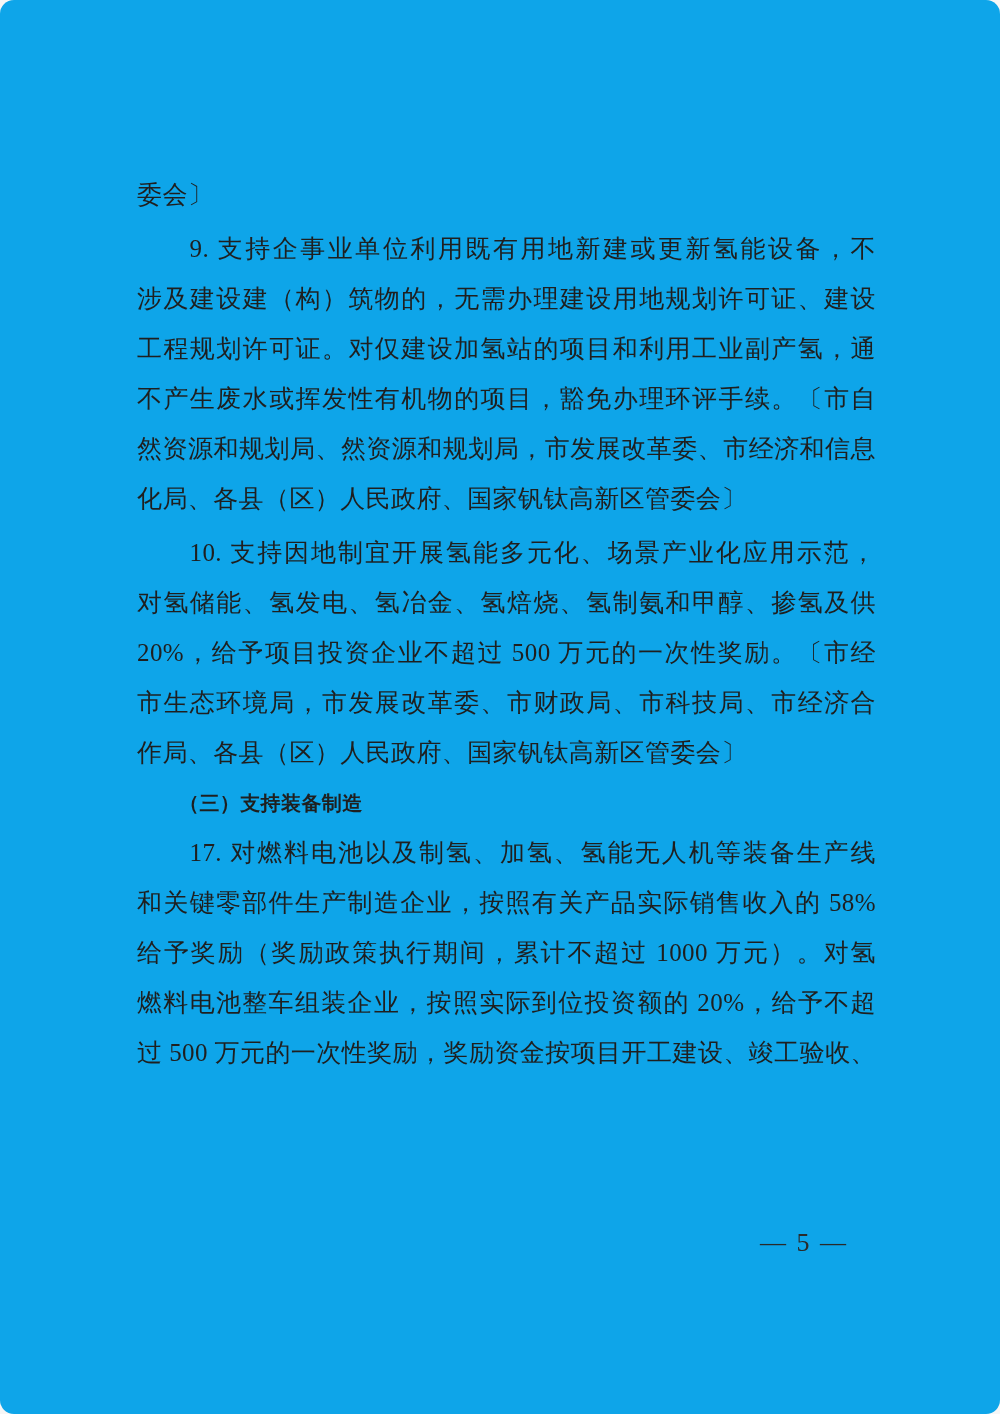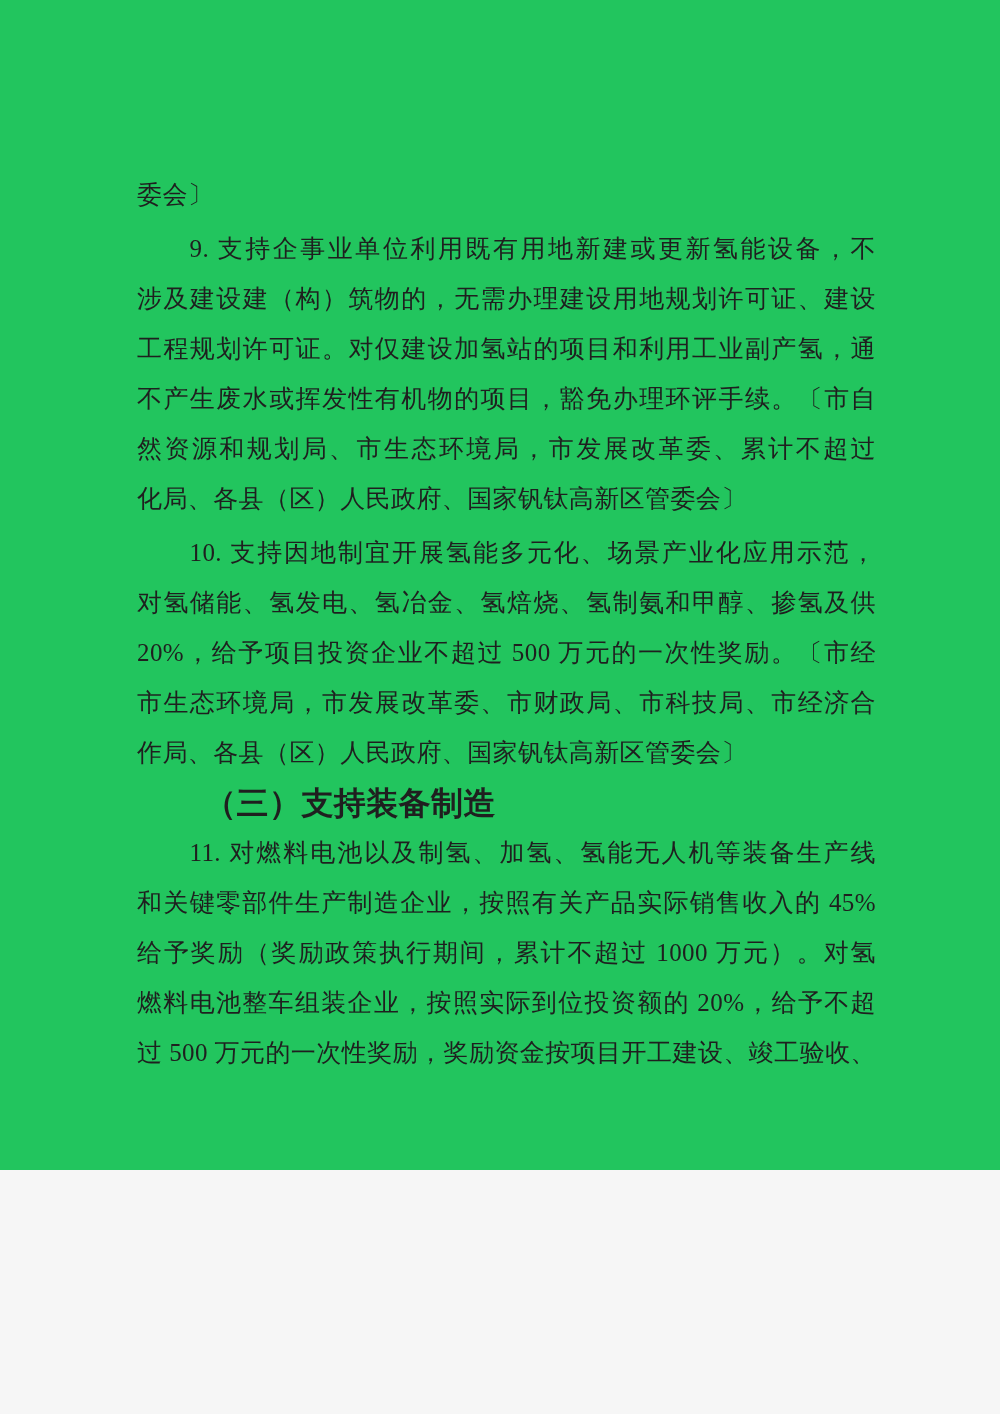--- a/index.html
+++ b/index.html
@@ -10,24 +10,25 @@
     width: 1000px;
     height: 1414px;
     background: #f6f6f6;
     font-family: "Liberation Serif", "DejaVu Serif", serif;
   }
   .page {
     position: absolute;
     left: 0;
     top: 0;
     width: 1000px;
-    height: 1170px;
-    background: #22c55e;
+    height: 1414px;
+    background: #0ea5e9;
     color: #1f1f1f;
     overflow: hidden;
+    border-radius: 14px;
   }
   .text-block {
     position: absolute;
     left: 137px;
     top: 170px;
     width: 739px;
   }
   .ln {
     height: 50px;
     line-height: 50px;
@@ -45,21 +46,21 @@
   .ind {
     text-indent: 2.1em;
   }
   .mt4 {
     margin-top: 4px;
     font-family: Liberation Serif, serif;
   }
   .head {
     font-weight: bold;
     font-family: "Liberation Sans", "DejaVu Sans", sans-serif;
-    font-size: 32px;
+    font-size: 20px;
   }
   .page-num {
     position: absolute;
     left: 137px;
     top: 1218px;
     width: 739px;
     height: 50px;
     line-height: 50px;
     font-size: 26px;
     letter-spacing: 2px;
@@ -73,30 +74,30 @@
 <body>
 
 <div class="page">
 
   <div class="text-block">
     <div class="ln">委会〕</div>
     <div class="ln j ind mt4">9. 支持企事业单位利用既有用地新建或更新氢能设备，不</div>
     <div class="ln j">涉及建设建（构）筑物的，无需办理建设用地规划许可证、建设</div>
     <div class="ln j">工程规划许可证。对仅建设加氢站的项目和利用工业副产氢，通</div>
     <div class="ln j">不产生废水或挥发性有机物的项目，豁免办理环评手续。〔市自</div>
-    <div class="ln j">然资源和规划局、市生态环境局，市发展改革委、累计不超过</div>
+    <div class="ln j">然资源和规划局、然资源和规划局，市发展改革委、市经济和信息</div>
     <div class="ln">化局、各县（区）人民政府、国家钒钛高新区管委会〕</div>
     <div class="ln j ind mt4">10. 支持因地制宜开展氢能多元化、场景产业化应用示范，</div>
     <div class="ln j">对氢储能、氢发电、氢冶金、氢焙烧、氢制氨和甲醇、掺氢及供</div>
     <div class="ln j">20%，给予项目投资企业不超过 500 万元的一次性奖励。〔市经</div>
     <div class="ln j">市生态环境局，市发展改革委、市财政局、市科技局、市经济合</div>
     <div class="ln">作局、各县（区）人民政府、国家钒钛高新区管委会〕</div>
     <div class="ln head ind">（三）支持装备制造</div>
-    <div class="ln j ind">11. 对燃料电池以及制氢、加氢、氢能无人机等装备生产线</div>
-    <div class="ln j">和关键零部件生产制造企业，按照有关产品实际销售收入的 45%</div>
+    <div class="ln j ind">17. 对燃料电池以及制氢、加氢、氢能无人机等装备生产线</div>
+    <div class="ln j">和关键零部件生产制造企业，按照有关产品实际销售收入的 58%</div>
     <div class="ln j">给予奖励（奖励政策执行期间，累计不超过 1000 万元）。对氢</div>
     <div class="ln j">燃料电池整车组装企业，按照实际到位投资额的 20%，给予不超</div>
     <div class="ln j">过 500 万元的一次性奖励，奖励资金按项目开工建设、竣工验收、</div>
   </div>
 
   <div class="page-num">— 5 —</div>
 
 </div>
 
 </body></html>

